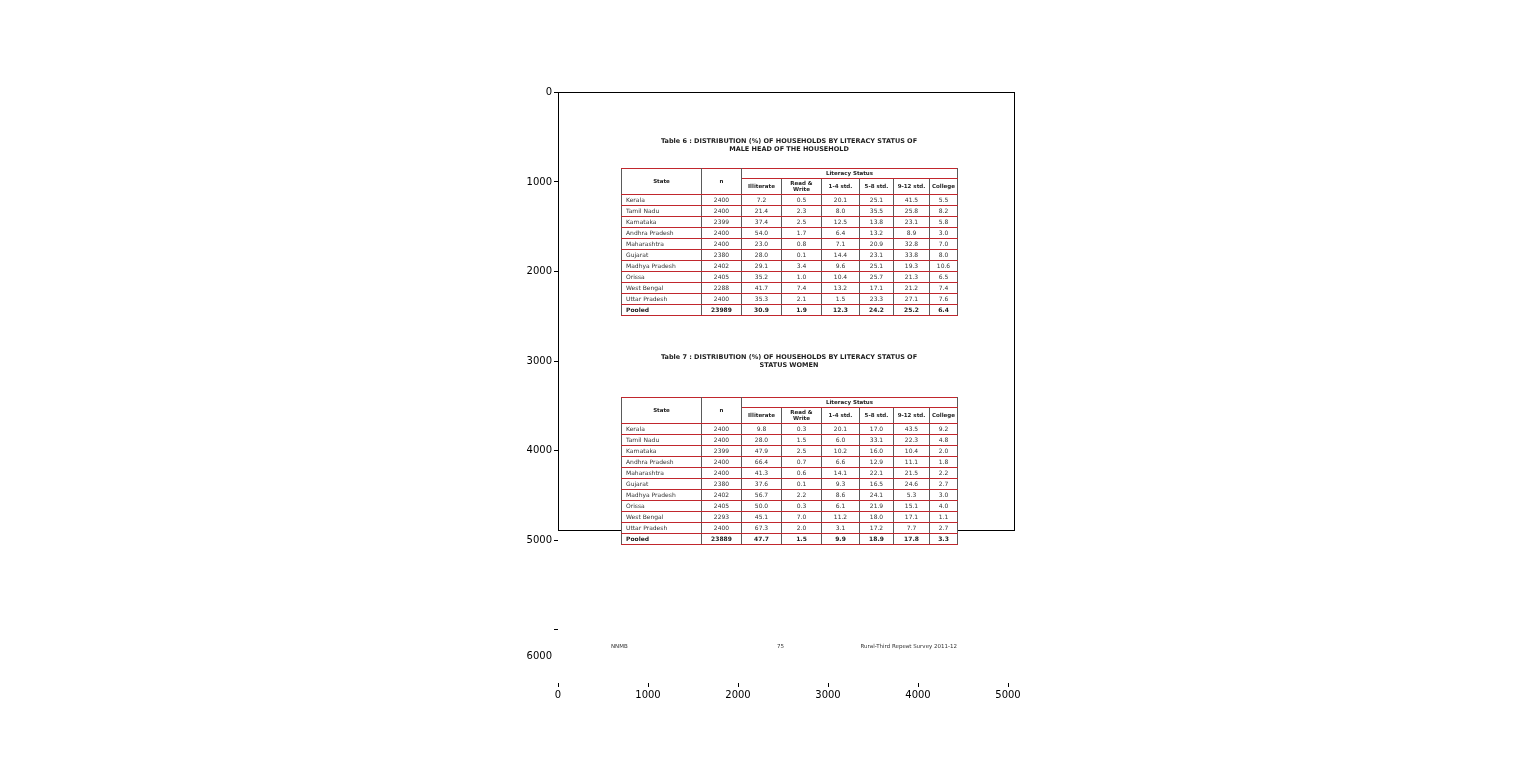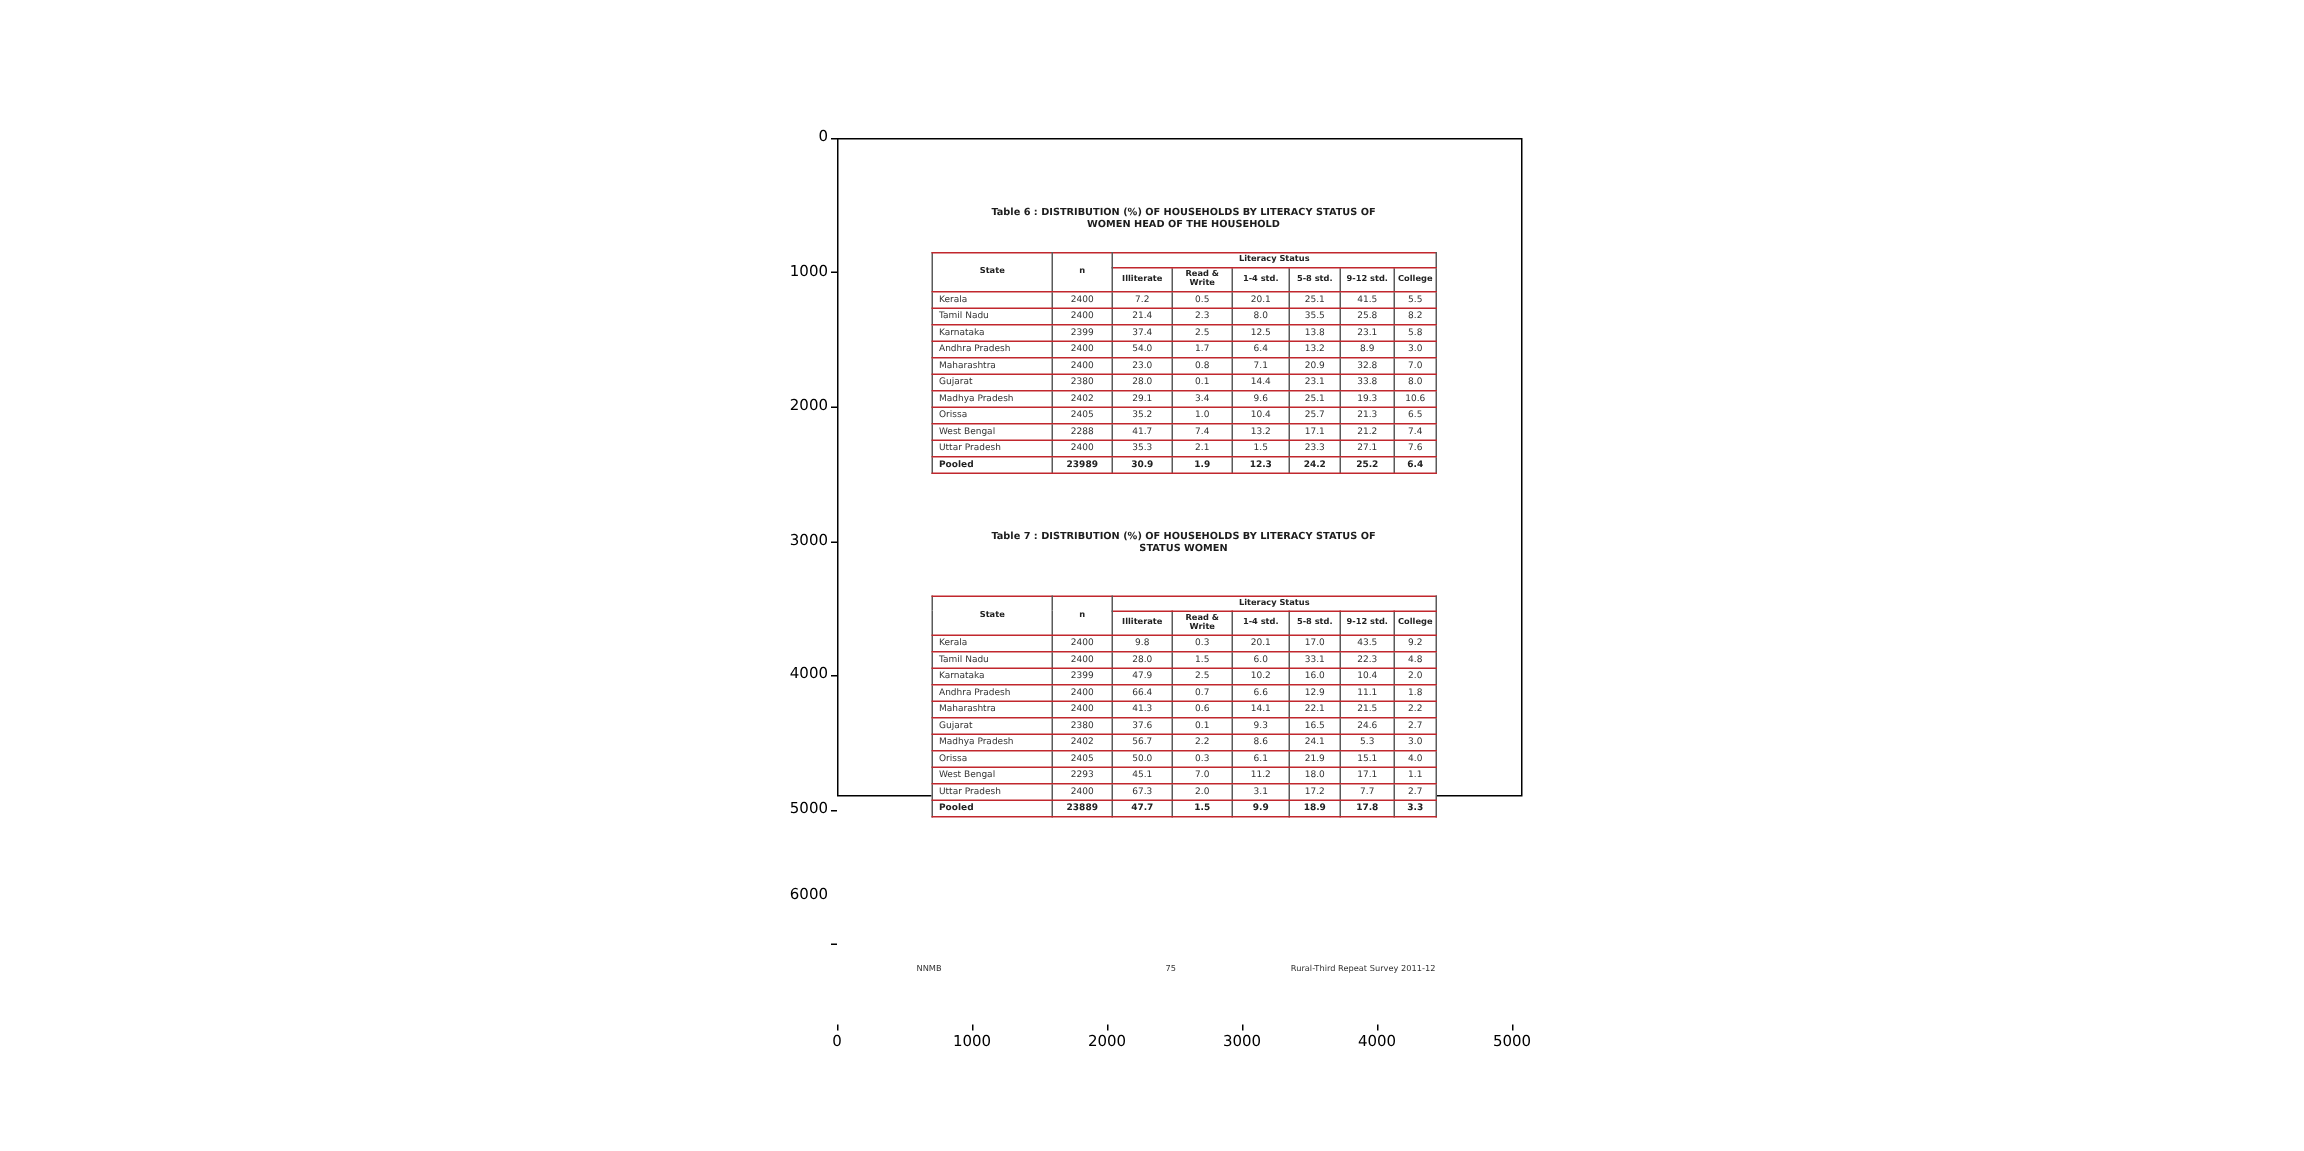--- a/index.html
+++ b/index.html
@@ -37,21 +37,21 @@
 <body>
 
 <div class="fig">
 
   <span class="ytick-label" style="top:87px">0</span>
   <span class="ytick-label" style="top:177px">1000</span>
   <span class="ytick-label" style="top:266px">2000</span>
   <span class="ytick-label" style="top:356px">3000</span>
   <span class="ytick-label" style="top:445px">4000</span>
   <span class="ytick-label" style="top:535px">5000</span>
-  <span class="ytick-label" style="top:592px">6000</span>
+  <span class="ytick-label" style="top:651px">6000</span>
 
   <div class="ytick-mark" style="top:92px"></div>
   <div class="ytick-mark" style="top:181px"></div>
   <div class="ytick-mark" style="top:271px"></div>
   <div class="ytick-mark" style="top:361px"></div>
   <div class="ytick-mark" style="top:450px"></div>
   <div class="ytick-mark" style="top:540px"></div>
   <div class="ytick-mark" style="top:629px"></div>
 
   <span class="xtick-label" style="left:536px">0</span>
@@ -66,21 +66,21 @@
   <div class="xtick-mark" style="left:738px"></div>
   <div class="xtick-mark" style="left:828px"></div>
   <div class="xtick-mark" style="left:918px"></div>
   <div class="xtick-mark" style="left:1008px"></div>
 
   <div class="axes">
     <div class="doc">
 
       <div class="doc-title" style="top:44px">
         <div>Table 6 : DISTRIBUTION (%) OF HOUSEHOLDS BY LITERACY STATUS OF</div>
-        <div>WOMEN HEAD OF THE HOUSEHOLD</div>
+        <div>MALE HEAD OF THE HOUSEHOLD</div>
       </div>
 
       <table class="dtable" style="top:75px">
         <colgroup>
           <col style="width:80px">
             <col style="width:40px">
             <col style="width:40px">
             <col style="width:40px">
           <col style="width:38px">
             <col style="width:34px">

